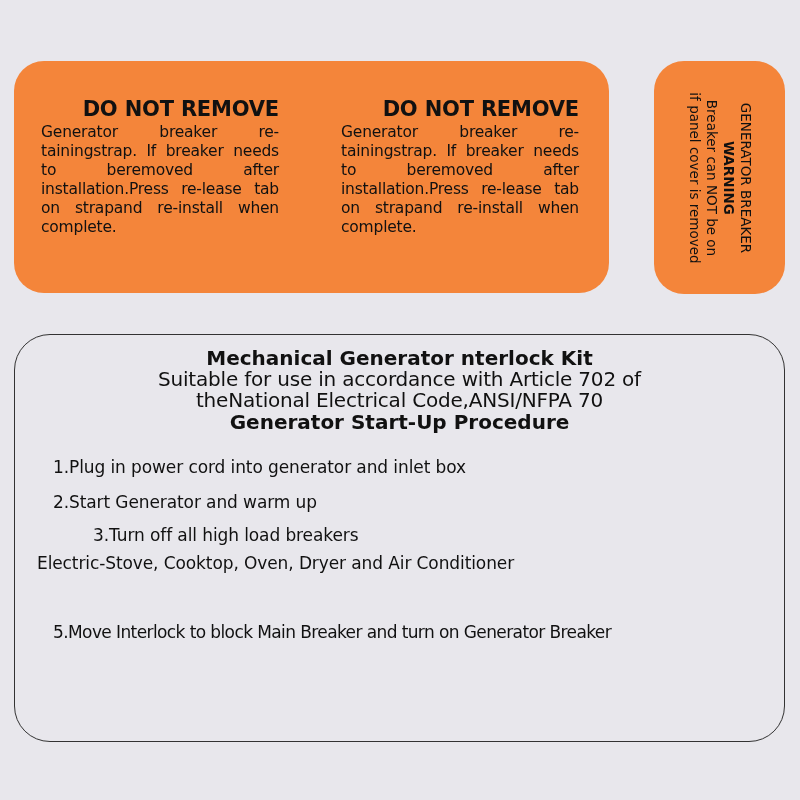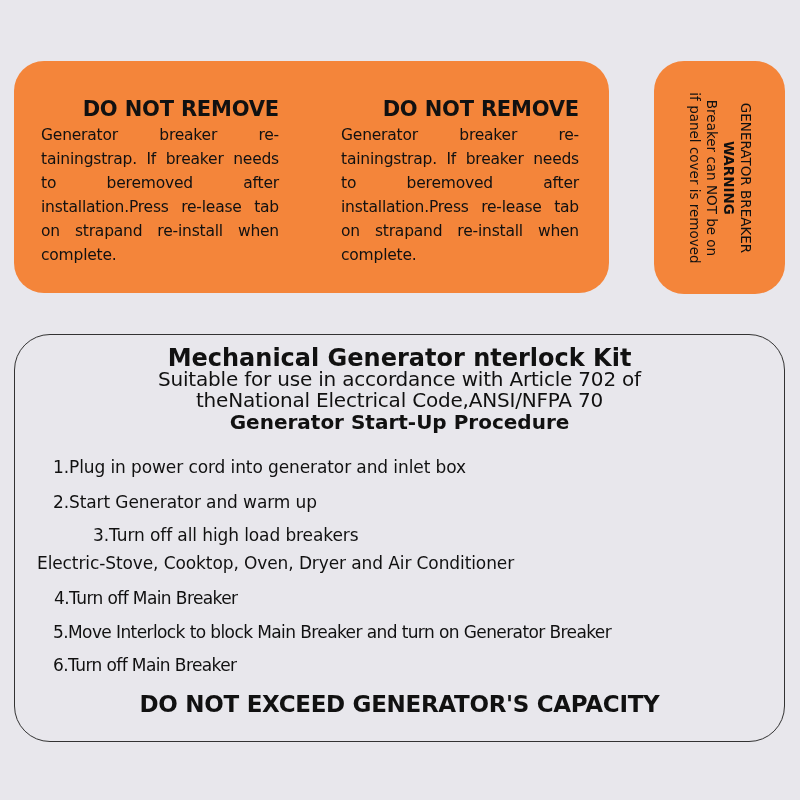--- a/index.html
+++ b/index.html
@@ -29,21 +29,21 @@
   .remove-title {
     font-weight: bold;
     font-size: 21px;
     text-align: right;
     letter-spacing: -0.2px;
     margin: 0 0 2px 0;
     white-space: nowrap;
   }
   .remove-body {
     font-size: 15.5px;
-    line-height: 24px;
+    line-height: 19px;
     text-align: justify;
     letter-spacing: -0.2px;
     hyphens: none;
   }
 
   .side-rotated {
     position: absolute;
     left: 50%; top: 50%;
     width: 215px;
     transform: translate(-50%, -50%) rotate(90deg);
@@ -60,21 +60,21 @@
     width: 769px; height: 406px;
     border: 1.6px solid #333;
     border-radius: 36px;
     background: #e8e7ec;
   }
   .header-block {
     position: absolute;
     top: 12px; left: 0; right: 0;
     text-align: center;
   }
-  .kit-title { font-weight: bold; font-size: 24px; line-height: 22px; }
+  .kit-title { font-weight: bold; font-size: 20px; line-height: 22px; }
   .kit-sub { font-size: 20px; line-height: 21px; letter-spacing: -0.2px; }
   .proc-title { font-weight: bold; font-size: 20px; line-height: 22px; }
 
   .step {
     position: absolute;
     font-size: 17px;
     white-space: nowrap;
     letter-spacing: -0.1px;
   }
   .step.condensed { letter-spacing: -0.6px; }
@@ -123,18 +123,15 @@
     <div class="kit-title">Mechanical Generator nterlock Kit</div>
     <div class="kit-sub">Suitable for use in accordance with Article 702 of</div>
     <div class="kit-sub">theNational Electrical Code,ANSI/NFPA 70</div>
     <div class="proc-title">Generator Start-Up Procedure</div>
   </div>
 
   <div id="step-1" class="step">1.Plug in power cord into generator and inlet box</div>
   <div id="step-2" class="step">2.Start Generator and warm up</div>
   <div id="step-3" class="step">3.Turn off all high load breakers</div>
   <div id="step-3-detail" class="step">Electric-Stove, Cooktop, Oven, Dryer and Air Conditioner</div>
-  <div id="step-4" class="step condensed">4.Turn off Main Breaker</div>
   <div id="step-5" class="step condensed">5.Move Interlock to block Main Breaker and turn on Generator Breaker</div>
-  <div id="step-6" class="step condensed">6.Turn off Main Breaker</div>
 
-  <div class="capacity-warning">DO NOT EXCEED GENERATOR'S CAPACITY</div>
 </div>
 
 </body></html>

